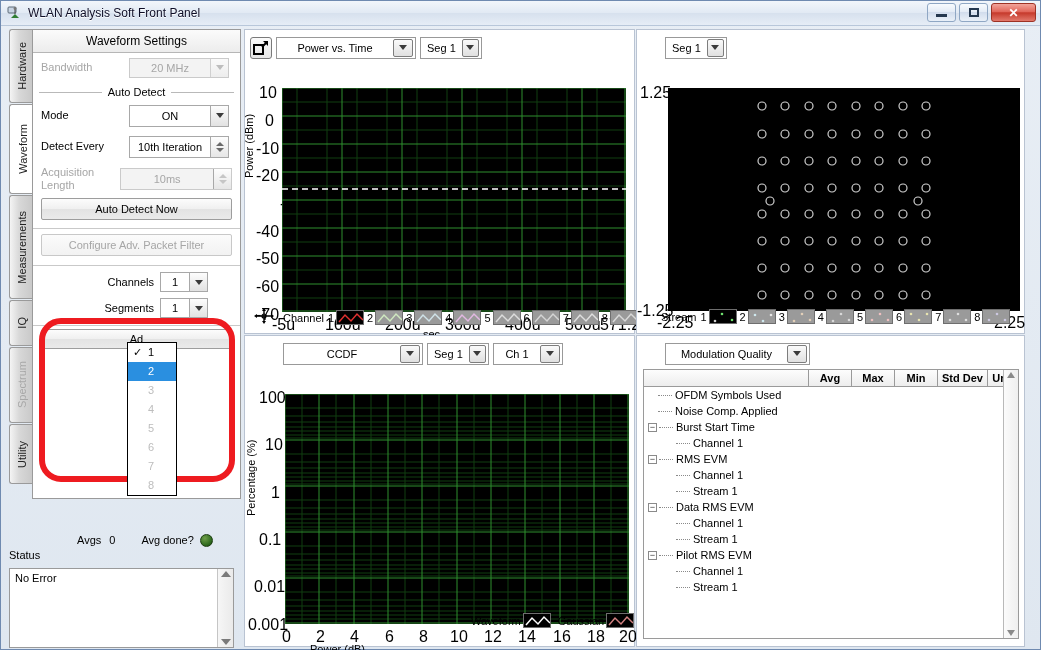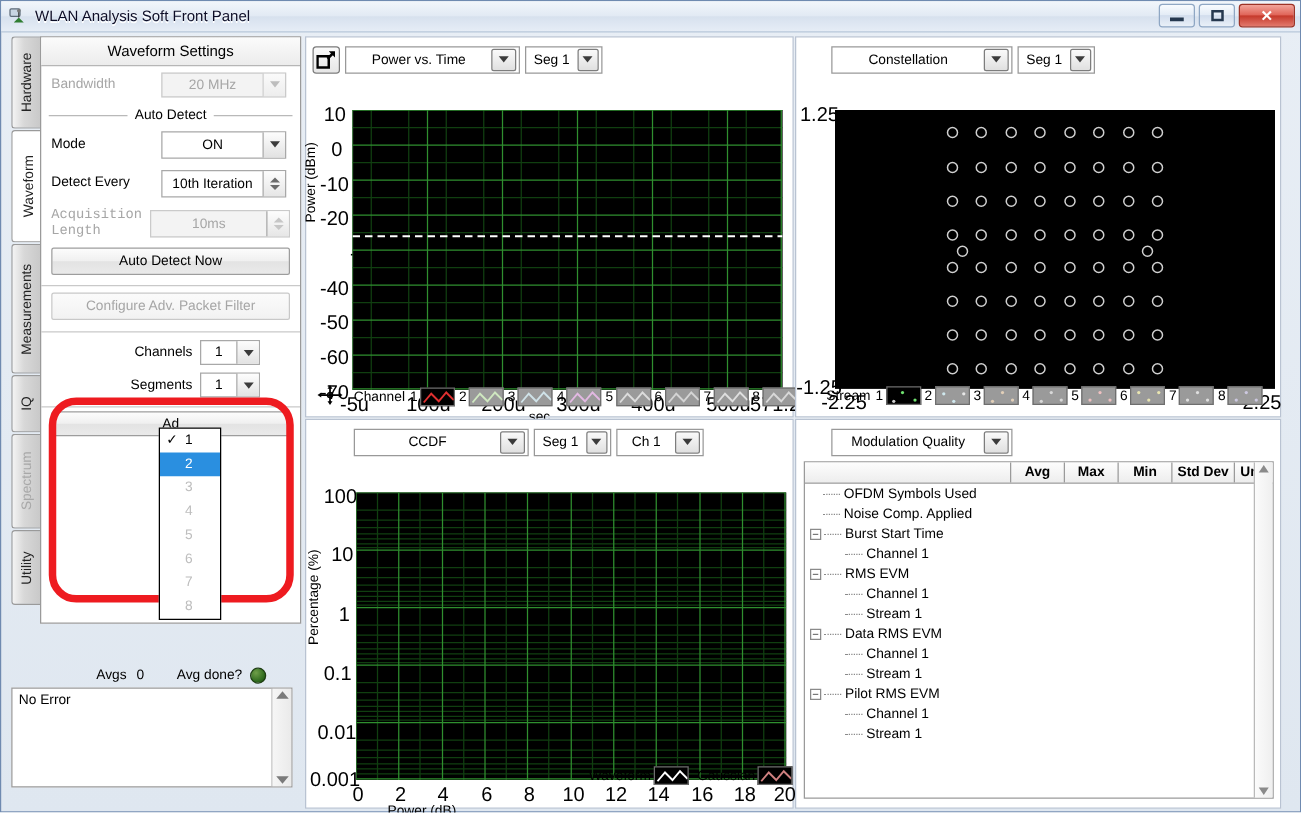--- a/index.html
+++ b/index.html
@@ -76,21 +76,21 @@
     background: #ffffff; border: 1px solid #9a9a9a;
   }
   .panel-header {
     height: 23px; line-height: 23px; text-align: center; font-size: 12px; color: #000;
     background: linear-gradient(to bottom,#fbfbfb,#ececec);
     border-bottom: 1px solid #b6b6b6;
   }
   .row { display: flex; align-items: center; padding: 0 8px; height: 29px; }
   .row .lbl { width: 88px; font-size: 11px; color: #000; line-height: 1.1; }
   .row .lbl.dim { color: #a6a6a6; }
-  .row .lbl.two { line-height: 1.15; font-family: Liberation Mono, monospace; }
+  .row .lbl.two { line-height: 1.15; }
 
   .ctl {
     display: flex; align-items: center; justify-content: center; position: relative;
     height: 20px; border: 1px solid #a8a8a8; background: #ffffff; font-size: 11px;
   }
   .ctl.dim { background: #f3f3f3; border-color: #cacaca; color: #a6a6a6; }
   .ctl .val { flex: 1; text-align: center; }
   .arrowbox {
     width: 18px; height: 100%; border-left: 1px solid #a8a8a8;
     background: linear-gradient(to bottom,#fdfdfd,#e2e2e2);
@@ -162,21 +162,21 @@
   .presetbtn { width: 60px; height: 26px; }
   .helpbtn { width: 26px; height: 26px; display:flex;align-items:center;justify-content:center; color:#2b4e8c; font-size:14px; }
 
   .avgline { position:absolute; left: 8px; top: 530px; width: 232px; height: 18px;
              display:flex; align-items:center; font-size: 11px; color:#000; }
   .led { width: 13px; height: 13px; border-radius: 50%;
          background: radial-gradient(circle at 35% 30%, #6f9e49, #2f6b1e 65%, #163d0e 100%);
          border: 1px solid #1d3d12; margin-left: 6px; }
   .statuslabel { position:absolute; left: 8px; top: 548px; font-size: 11px; color: #000; }
   .statusbox {
-    position:absolute; left: 8px; top: 549px; width: 225px; height: 80px;
+    position:absolute; left: 8px; top: 567px; width: 225px; height: 80px;
     background: #ffffff; border: 1px solid #9a9a9a; font-size: 11px; padding: 3px 5px; color: #000;
   }
   .sbar {
     position:absolute; right: 0; top: 0; width: 16px; height: 100%;
     background: linear-gradient(to right,#f6f6f6,#eaeaea); border-left: 1px solid #c5c5c5;
     display:flex; flex-direction: column; justify-content: space-between; align-items:center; padding: 2px 0;
   }
   .sbar .u { width:0;height:0;border-left:5px solid transparent;border-right:5px solid transparent;border-bottom:6px solid #7a7a7a;}
   .sbar .d { width:0;height:0;border-left:5px solid transparent;border-right:5px solid transparent;border-top:6px solid #7a7a7a;}
 
@@ -552,26 +552,20 @@
       <span class="swatch inactive">
         <svg width="28" height="15" viewBox="0 0 28 15">
             <polyline points="2,11 8,4 14,10 20,3 26,9" fill="none" stroke="#d8d8d8" stroke-width="1.5"></polyline>
           </svg>
       </span>
     </div>
   </div>
 
   <div class="quad q-tr">
     <div class="qtoolbar" style="padding-left:28px">
-      <div class="combo" style="width:145px">
-        <div class="cv">Constellation</div>
-        <div class="cb">
-            <i class="caret-d"></i>
-          </div>
-      </div>
       <div class="combo" style="width:62px">
         <div class="cv">Seg 1</div>
         <div class="cb">
             <i class="caret-d"></i>
           </div>
       </div>
     </div>
 
     <div class="plotwrap">
       <div class="axlabel" style="left:3px;top:24px;">1.25</div>

